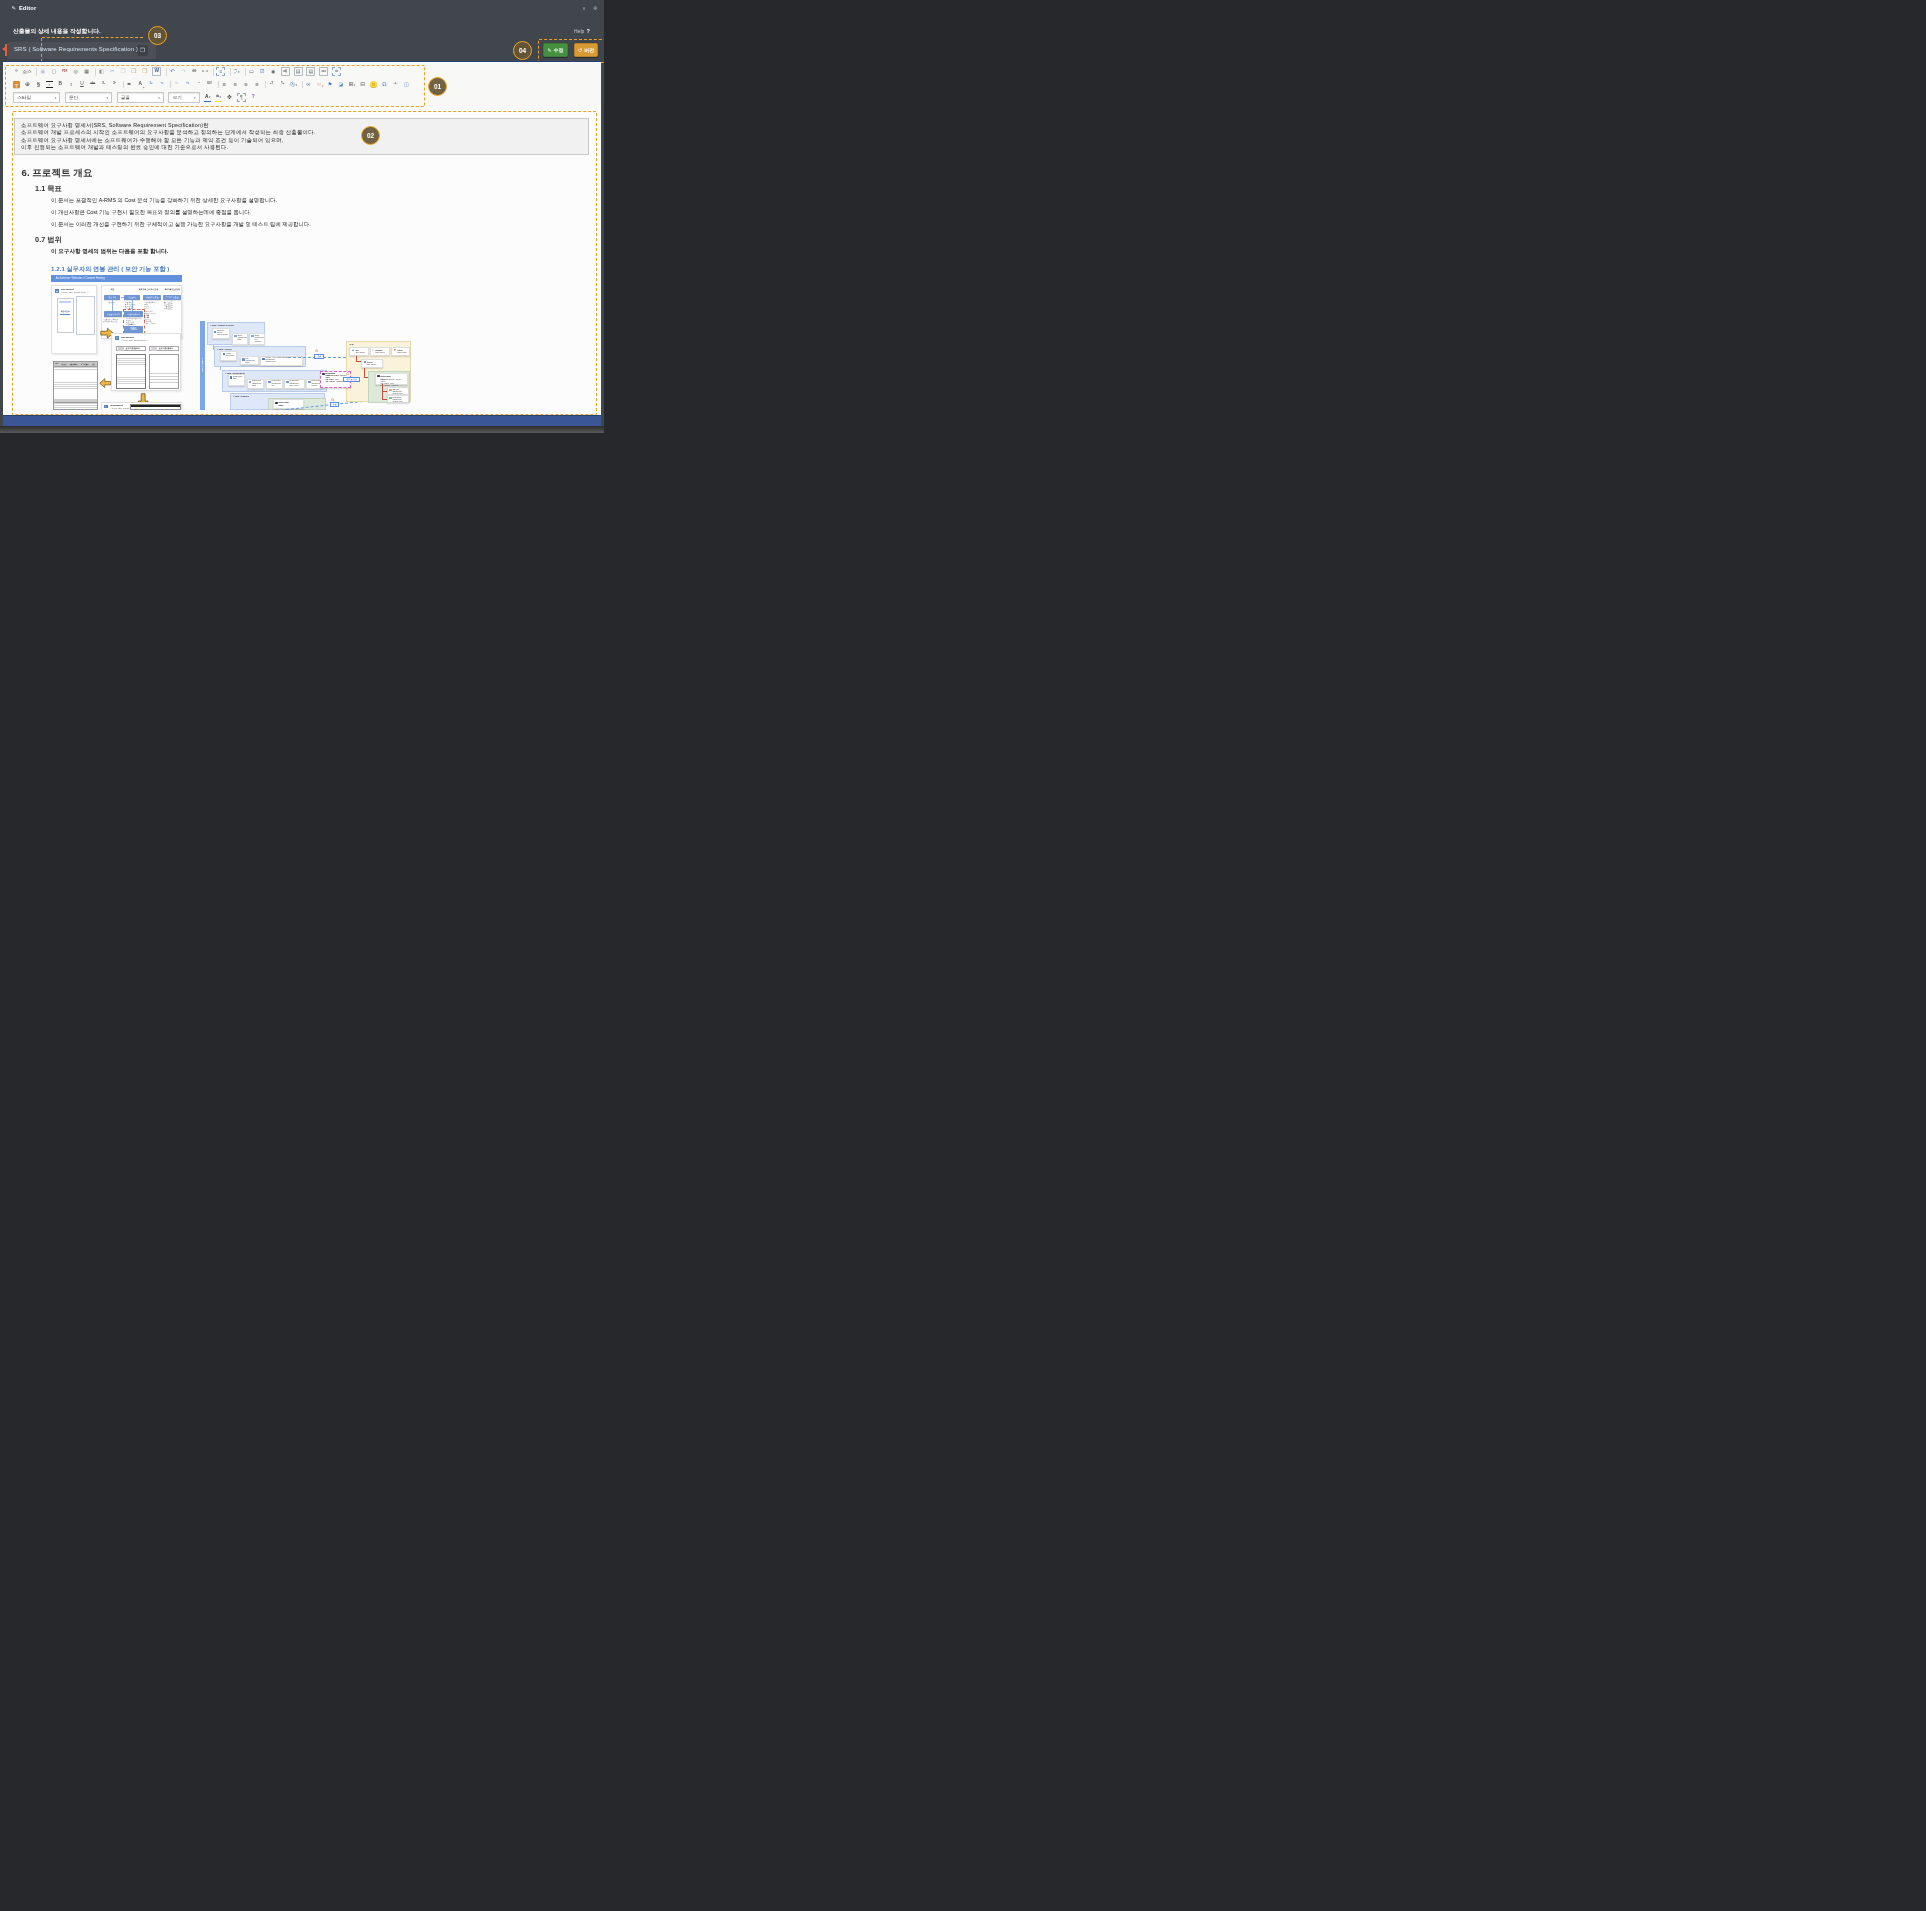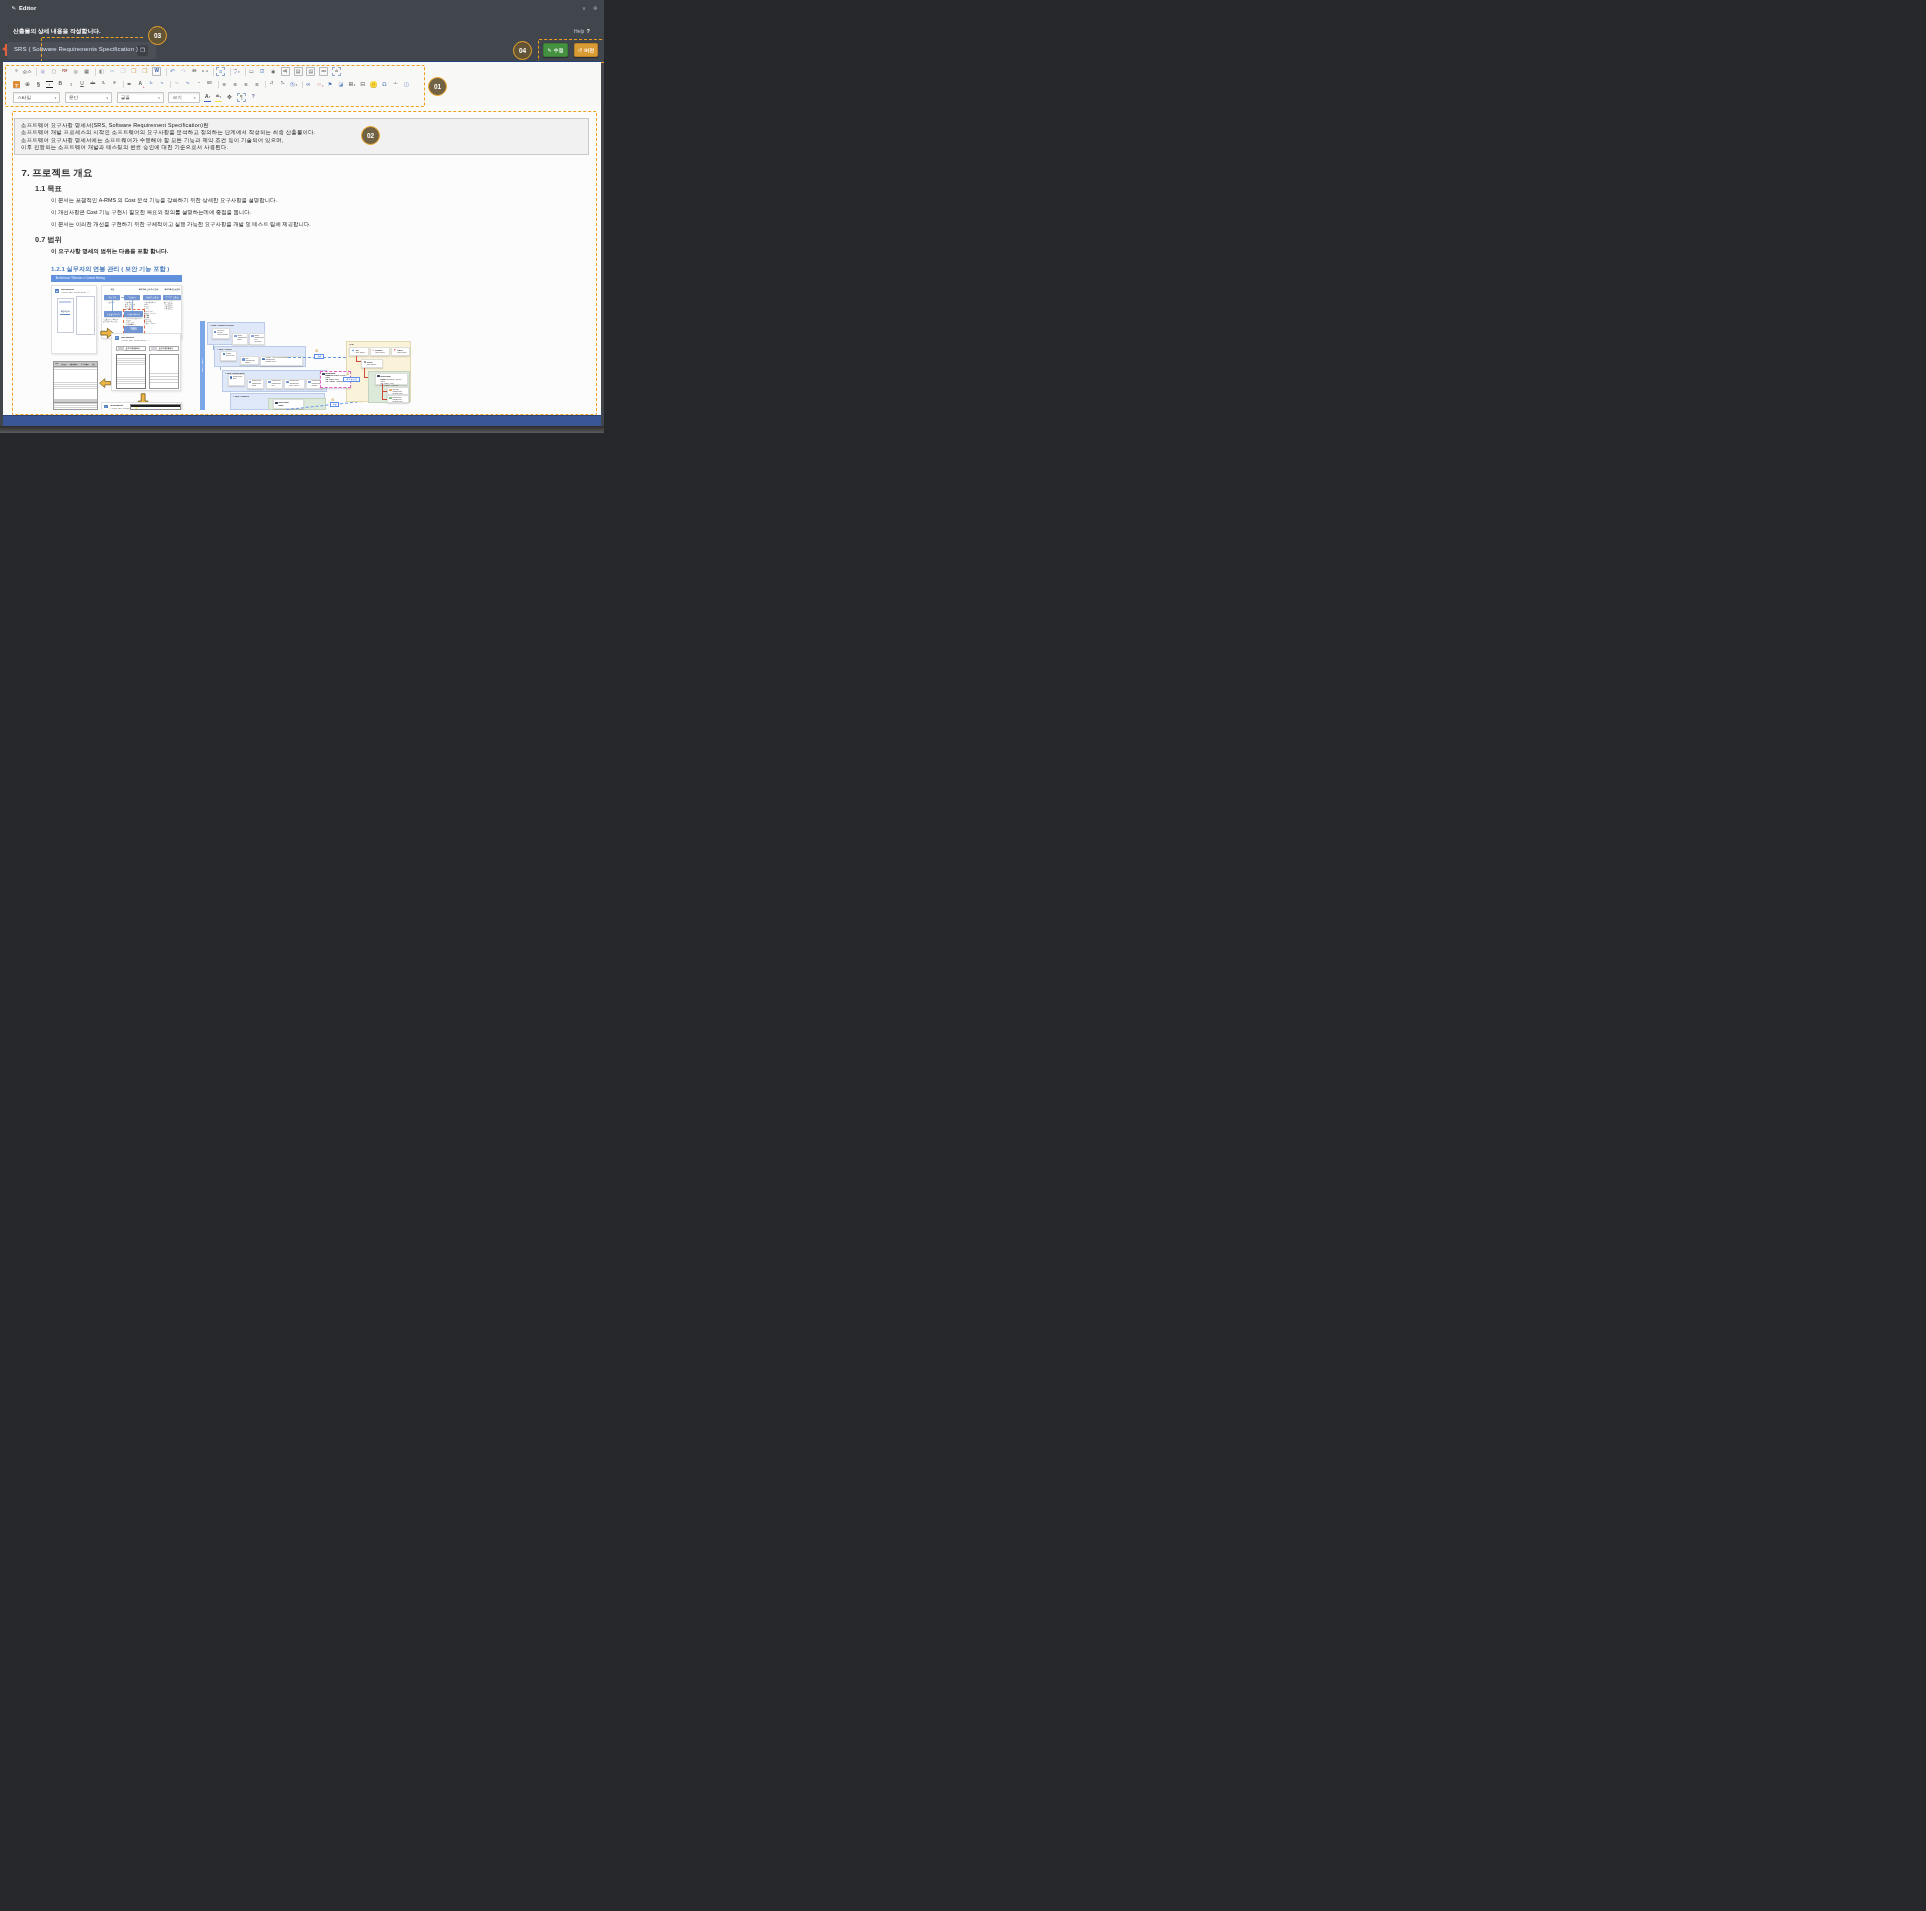--- a/index.html
+++ b/index.html
@@ -400,21 +400,21 @@
             <i class="gl" style="font-style: normal; color: rgb(122, 82, 168);">?</i>
           </span>
         </div>
     </div>
 
     <div class="content">
       <div class="abs intro preline">소프트웨어 요구사항 명세서(SRS, Software Requirement Specification)란
 소프트웨어 개발 프로세스의 시작인 소프트웨어의 요구사항을 분석하고 정의하는 단계에서 작성되는 최종 산출물이다.
 소프트웨어 요구사항 명세서에는 소프트웨어가 수행해야 할 모든 기능과 제약 조건 등이 기술되어 있으며,
 이후 진행되는 소프트웨어 개발과 테스팅의 완료 승인에 대한 기준으로서 사용된다.</div>
-      <div class="abs h1">7. 프로젝트 개요</div>
+      <div class="abs h1">6. 프로젝트 개요</div>
       <div class="abs h2 h2a">1.1 목표</div>
       <div class="abs para p1">이 문서는 포괄적인 A-RMS 의 Cost 분석 기능을 강화하기 위한 상세한 요구사항을 설명합니다.</div>
       <div class="abs para p2">이 개선사항은 Cost 기능 구현시 필요한 목표와 정의를 설명하는데에 중점을 둡니다.</div>
       <div class="abs para p3">이 문서는 이러한 개선을 구현하기 위한 구체적이고 실행 가능한 요구사항을 개발 및 테스트 팀에 제공합니다.</div>
       <div class="abs h2 h2b">0.7 범위</div>
       <div class="abs lead">이 요구사항 명세의 범위는 다음을 포함 합니다.</div>
       <div class="abs h3">1.2.1 실무자의 연봉 관리 ( 보안 기능 포함 )</div>
 
       <div class="abs fig">
         <div class="archbar">Architecture: Websites &gt; Content Hosting</div>

